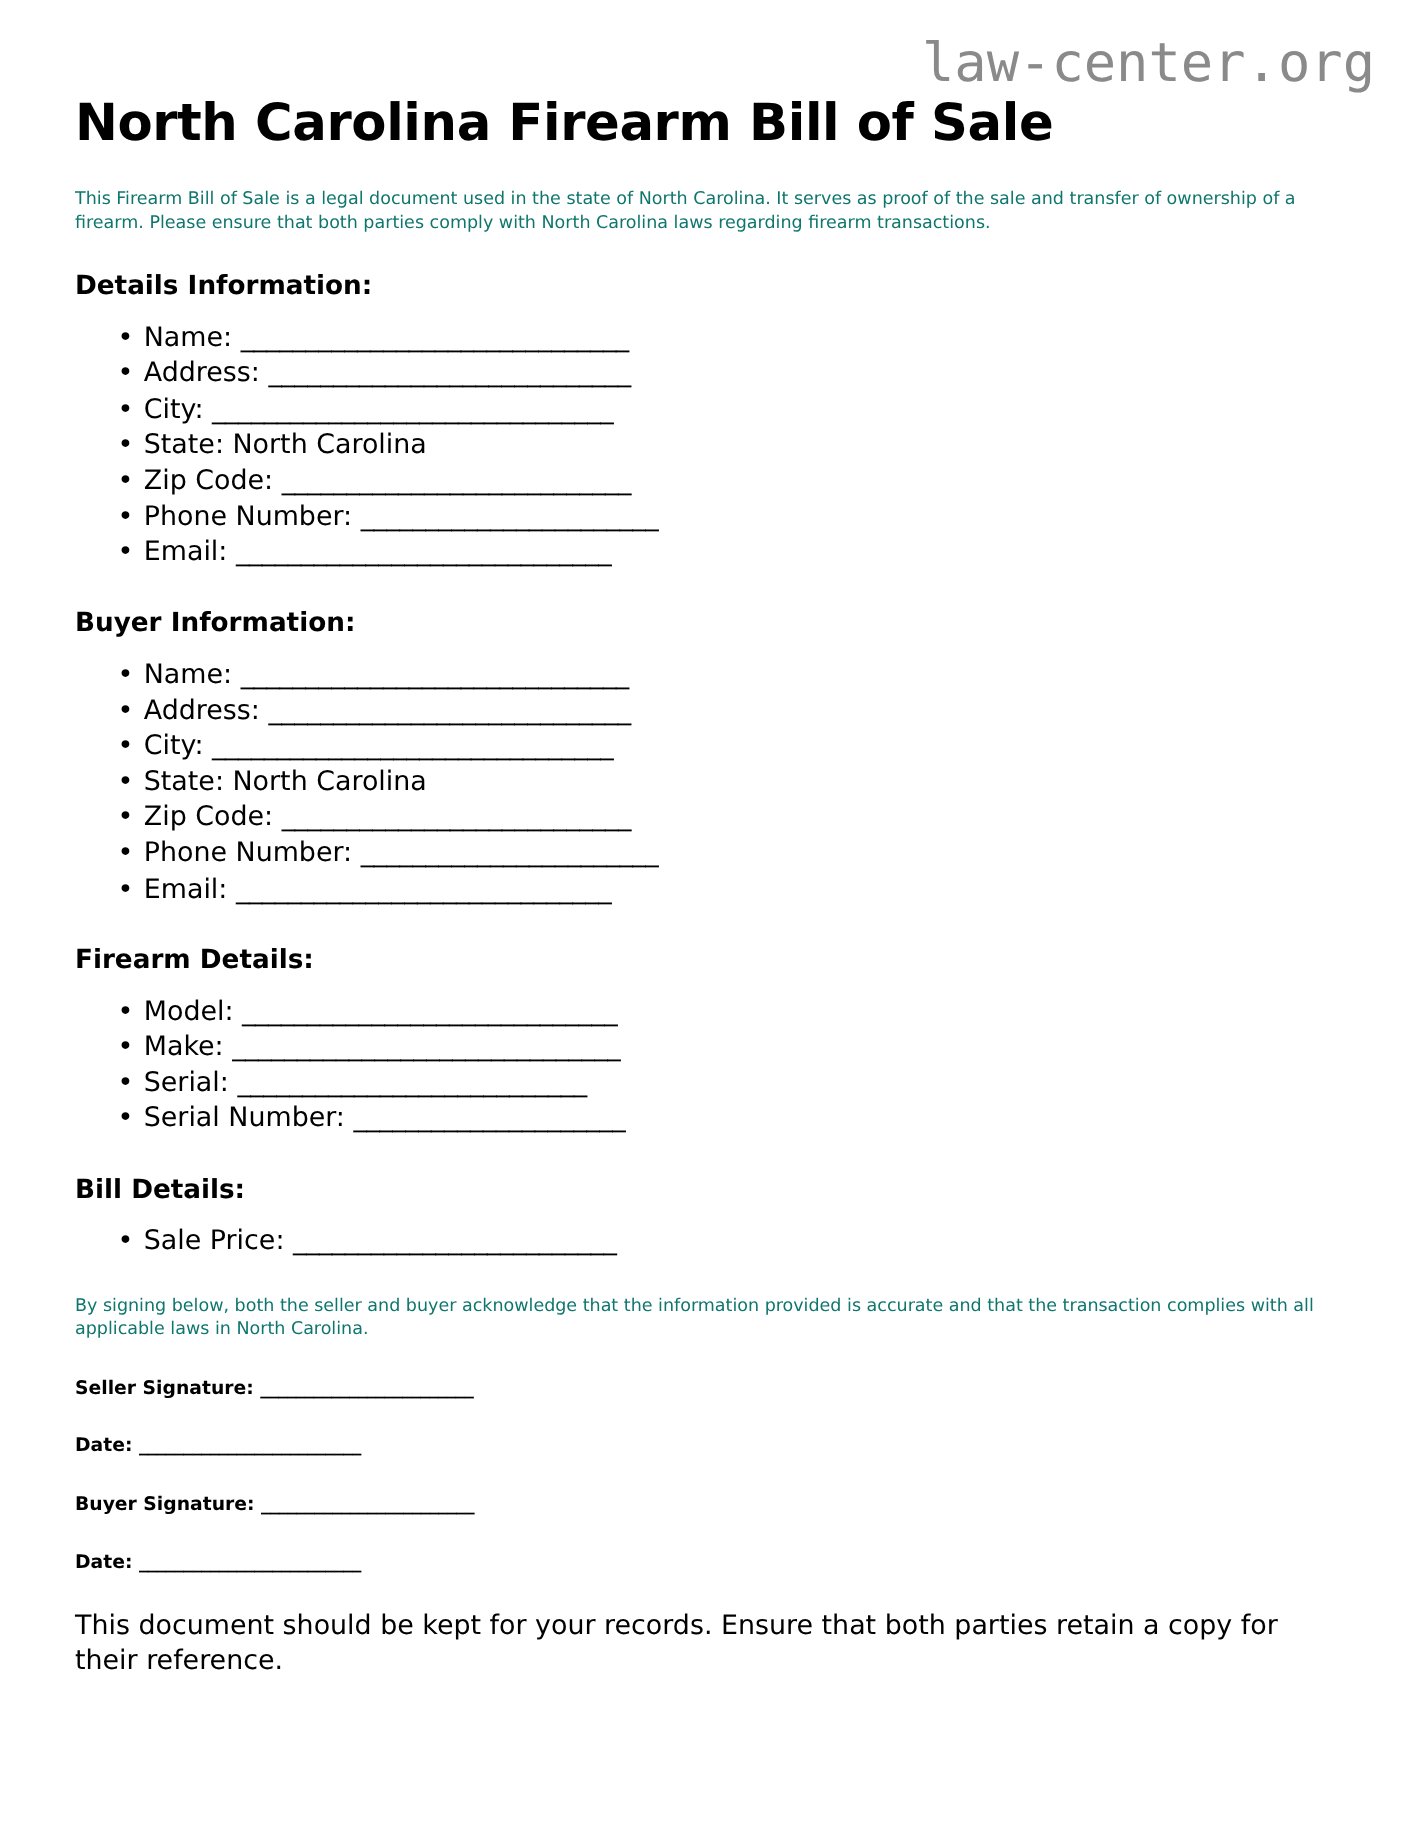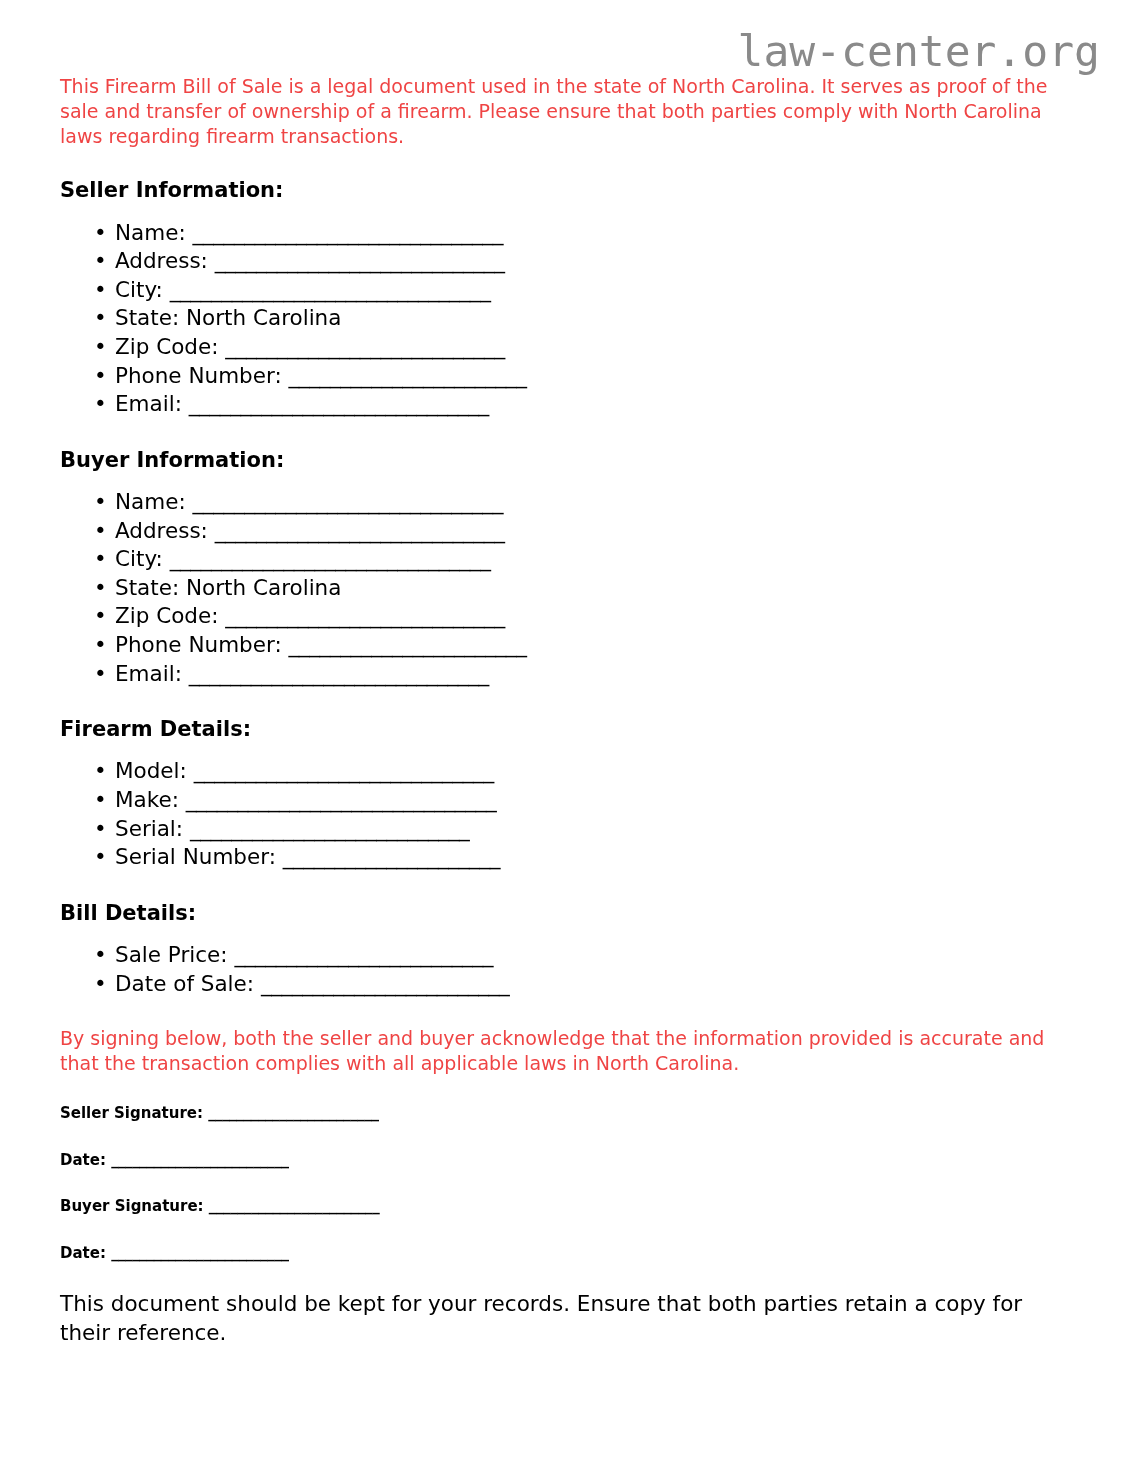--- a/index.html
+++ b/index.html
@@ -44,24 +44,24 @@
   h1.doc-title {
     font-family: "DejaVu Sans", sans-serif;
     font-weight: bold;
     font-size: 41px;
     line-height: 1.18;
     margin: 0 0 28px 0;
     letter-spacing: -0.3px;
     color: #000;
   }
   p.para {
-    font-size: 19px;
+    font-size: 14px;
     line-height: 1.32;
     margin: 0 0 28px 0;
-    color: #ef4444;
+    color: #0f766e;
     max-width: 1000px;
   }
   h2.section-head {
     font-size: 21px;
     font-weight: bold;
     margin: 0 0 14px 0;
     line-height: 1.3;
     color: #000;
   }
   ul.fields {
@@ -112,24 +112,25 @@
 </style>
 </head>
 <body>
 
 <div class="page">
 
   <div class="watermark">law-center.org</div>
 
   <div class="content">
 
+    <h1 class="doc-title">North Carolina Firearm Bill of Sale</h1>
 
     <p class="para">This Firearm Bill of Sale is a legal document used in the state of North Carolina. It serves as proof of the sale and transfer of ownership of a firearm. Please ensure that both parties comply with North Carolina laws regarding firearm transactions.</p>
 
-    <h2 class="section-head">Seller Information:</h2>
+    <h2 class="section-head">Details Information:</h2>
     <ul class="fields">
       <li><span>Name:</span> <span class="blank">______________________________</span></li>
       <li><span>Address:</span> <span class="blank">____________________________</span></li>
       <li><span>City:</span> <span class="blank">_______________________________</span></li>
       <li><span>State:</span> <span>North Carolina</span></li>
       <li><span>Zip Code:</span> <span class="blank">___________________________</span></li>
       <li><span>Phone Number:</span> <span class="blank">_______________________</span></li>
       <li><span>Email:</span> <span class="blank">_____________________________</span></li>
     </ul>
 
@@ -148,21 +149,20 @@
     <ul class="fields">
       <li><span>Model:</span> <span class="blank">_____________________________</span></li>
       <li><span>Make:</span> <span class="blank">______________________________</span></li>
       <li><span>Serial:</span> <span class="blank">___________________________</span></li>
       <li><span>Serial Number:</span> <span class="blank">_____________________</span></li>
     </ul>
 
     <h2 class="section-head">Bill Details:</h2>
     <ul class="fields">
       <li><span>Sale Price:</span> <span class="blank">_________________________</span></li>
-      <li><span>Date of Sale:</span> <span class="blank">________________________</span></li>
     </ul>
 
     <p class="para">By signing below, both the seller and buyer acknowledge that the information provided is accurate and that the transaction complies with all applicable laws in North Carolina.</p>
 
     <div class="sig-row gap-before-sig"><span>Seller Signature:</span> <span class="blank">________________________</span></div>
     <div class="sig-row"><span>Date:</span> <span class="blank">_________________________</span></div>
     <div class="sig-row"><span>Buyer Signature:</span> <span class="blank">________________________</span></div>
     <div class="sig-row"><span>Date:</span> <span class="blank">_________________________</span></div>
 
     <p class="closing">This document should be kept for your records. Ensure that both parties retain a copy for their reference.</p>

